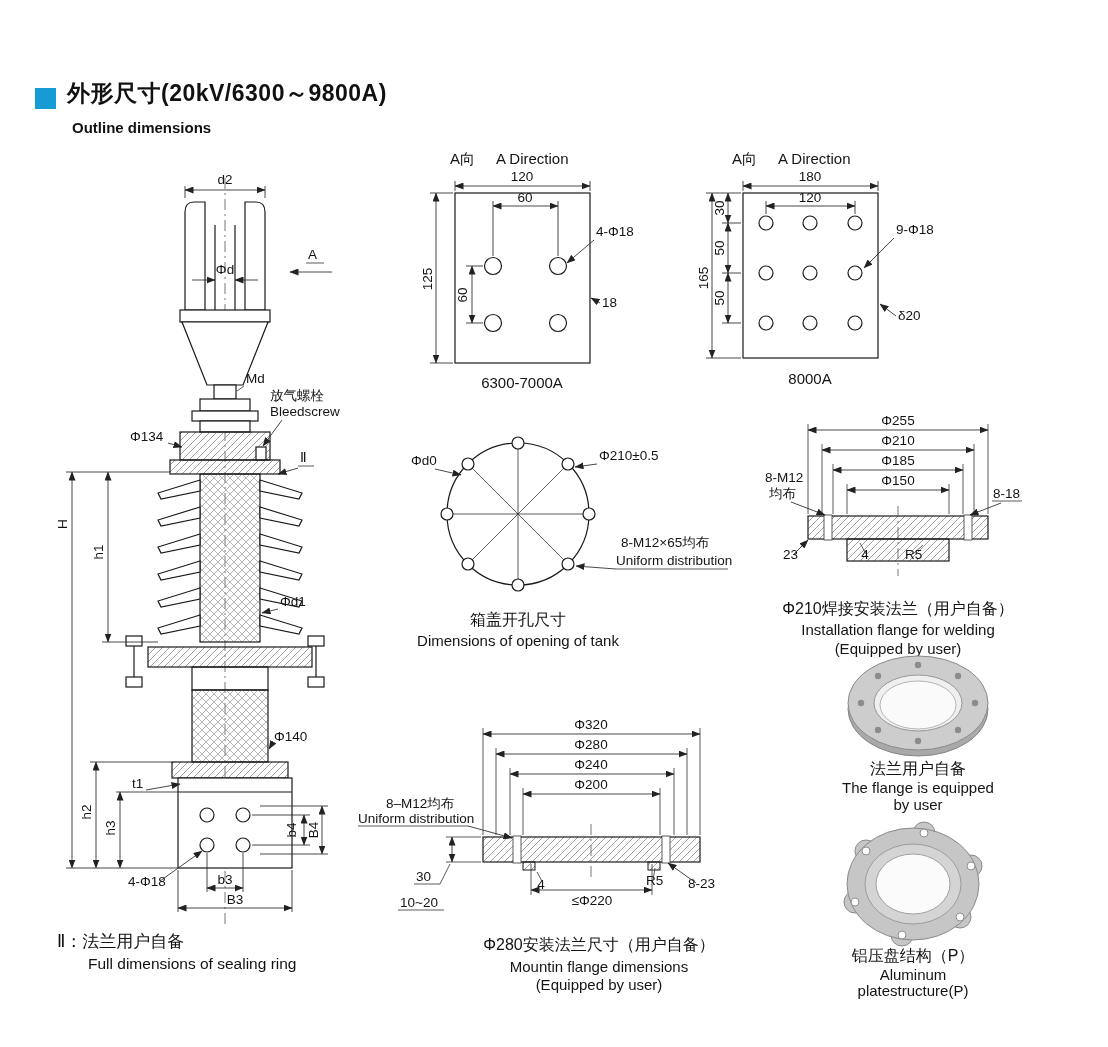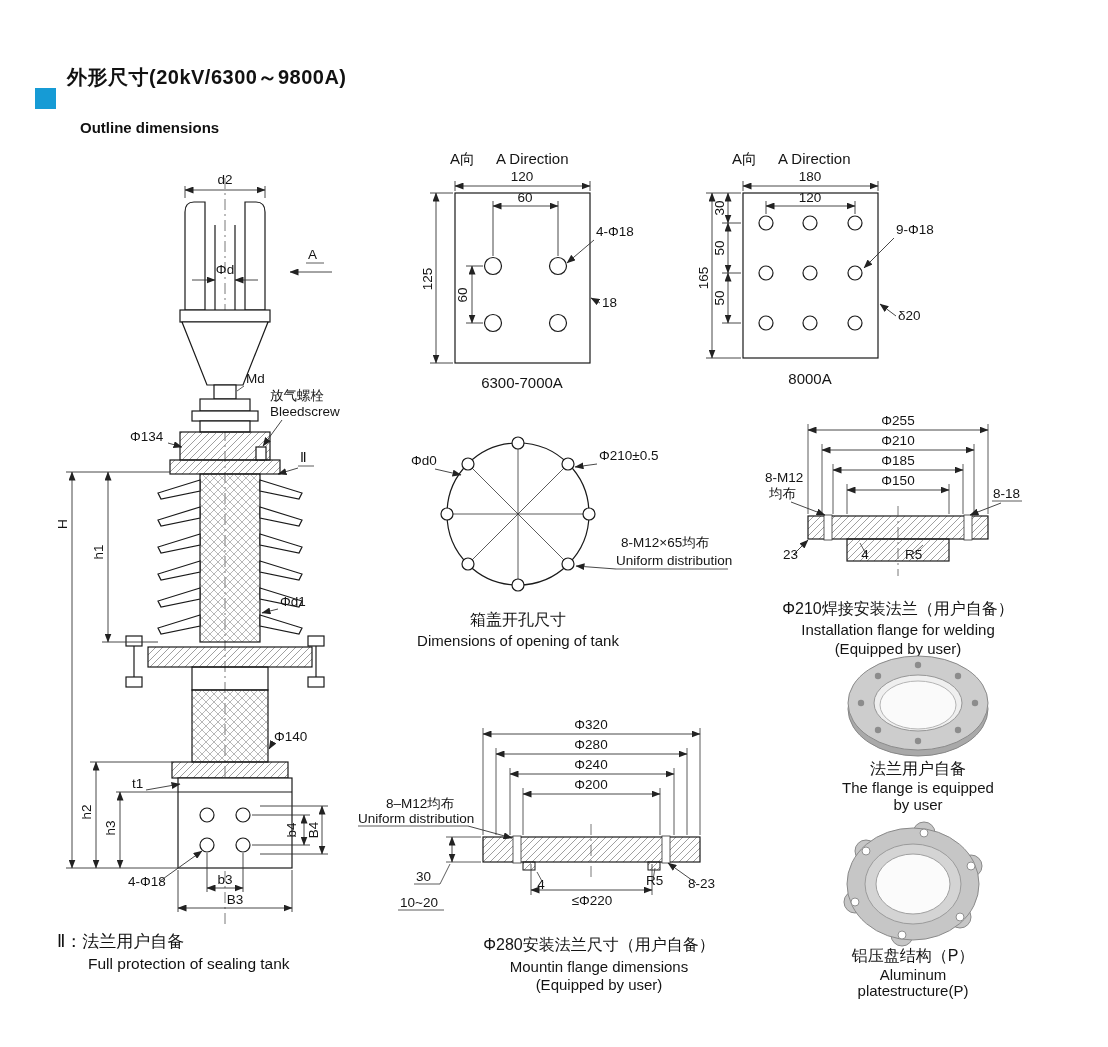--- a/index.html
+++ b/index.html
@@ -11,22 +11,22 @@
   .mid{text-anchor:middle;}
   .hd{font-size:15px;}
   .cap{font-size:15px;}
   .capzh{font-size:16px;}
   .s{fill:none;stroke:#1a1a1a;stroke-width:1.2;}
   .sw{fill:#fff;stroke:#1a1a1a;stroke-width:1.2;}
   .thin{fill:none;stroke:#333;stroke-width:0.8;}
   .dim{fill:none;stroke:#333;stroke-width:0.9;}
   .cl{fill:none;stroke:#555;stroke-width:0.8;stroke-dasharray:11 4 2 4;}
   .title-sq{position:absolute;left:35px;top:88px;width:21px;height:21px;background:#169bd5;}
-  .title{position:absolute;left:67px;top:64px;font-size:20px;font-weight:bold;letter-spacing:.5px;}
-  .subtitle{position:absolute;left:80px;top:119px;font-size:15px;font-weight:bold;}
+  .title{position:absolute;left:67px;top:78px;font-size:23px;font-weight:bold;letter-spacing:.5px;}
+  .subtitle{position:absolute;left:72px;top:119px;font-size:15px;font-weight:bold;}
   .note-zh{position:absolute;left:57px;top:930px;font-size:17px;}
   .note-en{position:absolute;left:88px;top:955px;font-size:15.5px;}
 </style>
 </head>
 <body>
 
 <div class="page">
 
   <div class="title-sq"></div>
   <div class="title">外形尺寸(20kV/6300～9800A)</div>
@@ -541,15 +541,15 @@
       <circle cx="37" cy="80" r="4" fill="#fff" stroke="#909090"></circle>
       <circle cx="84" cy="113" r="4" fill="#fff" stroke="#909090"></circle>
       <circle cx="142" cy="95" r="4" fill="#fff" stroke="#909090"></circle>
     </g>
     <text class="capzh mid" x="95" y="139">铝压盘结构（P）</text>
     <text class="cap mid" x="95" y="158">Aluminum</text>
     <text class="cap mid" x="95" y="174">platestructure(P)</text>
   </svg>
 
   <div class="note-zh">Ⅱ：法兰用户自备</div>
-  <div class="note-en">Full protection of sealing tank</div>
+  <div class="note-en">Full dimensions of sealing ring</div>
 
 </div>
 
 </body></html>

